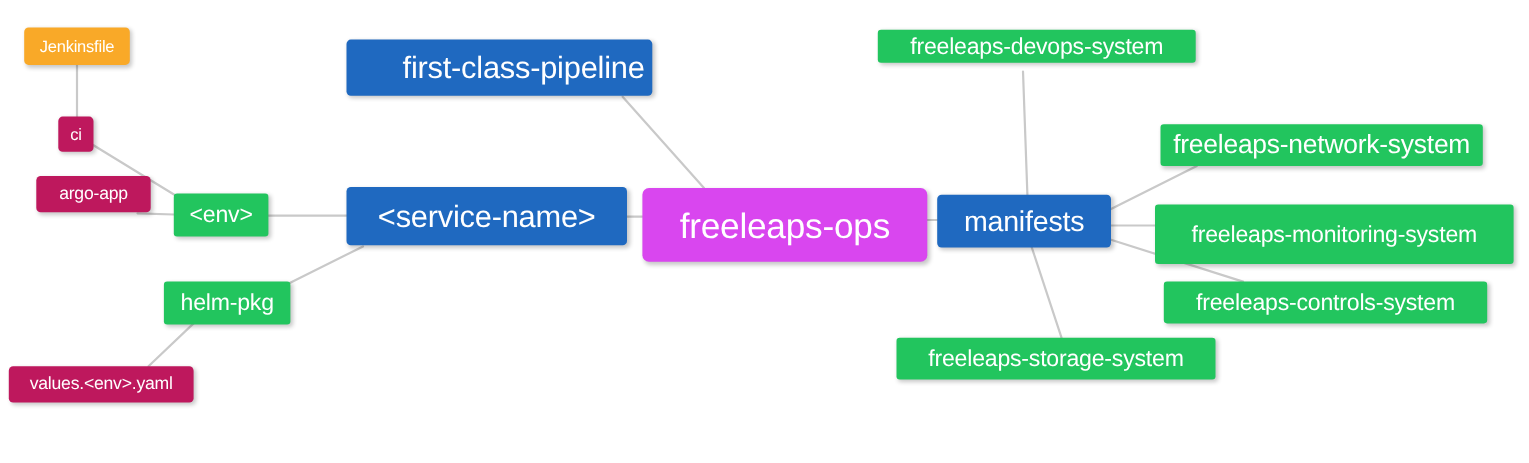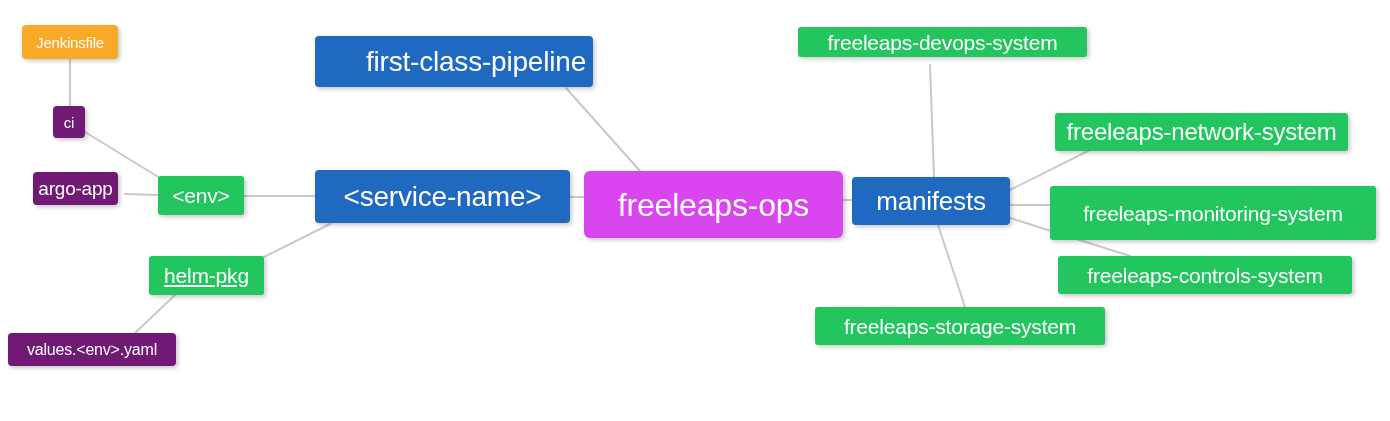--- a/index.html
+++ b/index.html
@@ -54,21 +54,21 @@
     background: #1f69c0;
   }
   .node-green {
     background: #22c55e;
     border-radius: 3px;
   }
   .node-orange {
     background: #f9a928;
   }
   .node-red {
-    background: #701a75;
+    background: #be185d;
   }
 </style>
 </head>
 <body>
 
 <div id="canvas">
   <svg id="edge-layer" viewBox="0 0 1390 421">
       <line x1="70" y1="59" x2="70" y2="106" class="edge" stroke="#c9c9c9"></line>
       <line x1="85" y1="132" x2="160" y2="178" class="edge" stroke="#c9c9c9"></line>
       <line x1="125" y1="194" x2="158" y2="195" class="edge" stroke="#c9c9c9"></line>
@@ -84,27 +84,27 @@
       <line x1="1010" y1="218" x2="1130" y2="256" class="edge" stroke="#c9c9c9"></line>
       <line x1="938" y1="225" x2="965" y2="307" class="edge" stroke="#c9c9c9"></line>
     </svg>
   <div id="node-layer">
       <div class="node node-orange" style="left: 22px; top: 25px; width: 96px; height: 34px; font-size: 15px;">
         <span>Jenkinsfile</span>
       </div>
       <div class="node node-red" style="left: 53px; top: 106px; width: 32px; height: 32px; font-size: 15px;">
         <span>ci</span>
       </div>
-      <div class="node node-red" style="left: 33px; top: 172px; width: 85px; height: 33px; font-size: 19px;">
+      <div class="node node-red" style="left: 33px; top: 160px; width: 104px; height: 33px; font-size: 16px;">
         <span>argo-app</span>
       </div>
       <div class="node node-green" style="left: 158px; top: 176px; width: 86px; height: 39px; font-size: 21px;">
         <span>&lt;env&gt;</span>
       </div>
-      <div class="node node-green" style="left: 149px; top: 256px; width: 115px; height: 39px; font-size: 21px; text-decoration: underline;">
+      <div class="node node-green" style="left: 149px; top: 256px; width: 115px; height: 39px; font-size: 21px;">
         <span>helm-pkg</span>
       </div>
       <div class="node node-red" style="left: 8px; top: 333px; width: 168px; height: 33px; font-size: 16px;">
         <span>values.&lt;env&gt;.yaml</span>
       </div>
       <div class="node node-blue" style="left: 315px; top: 36px; width: 278px; height: 51px; font-size: 28px; padding-left: 44px;">
         <span>first-class-pipeline</span>
       </div>
       <div class="node node-blue" style="left: 315px; top: 170px; width: 255px; height: 53px; font-size: 28px;">
         <span>&lt;service-name&gt;</span>

